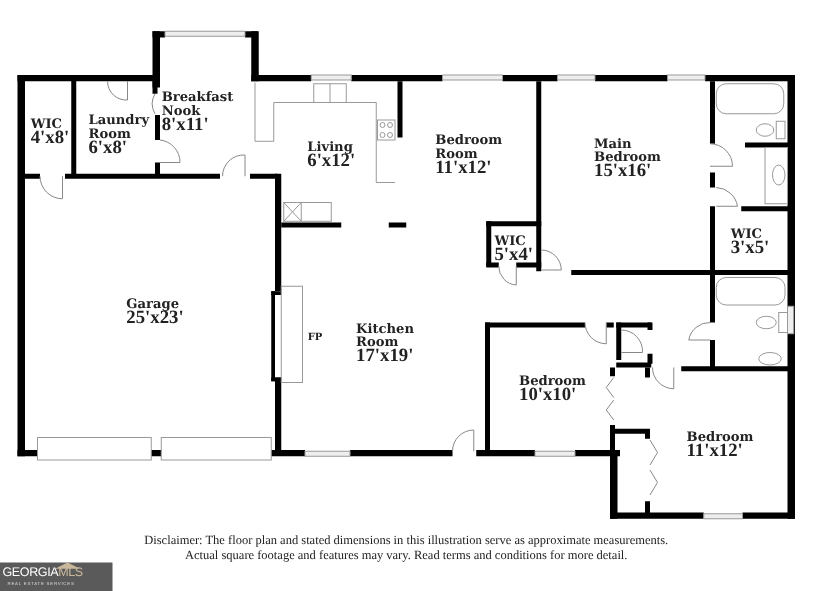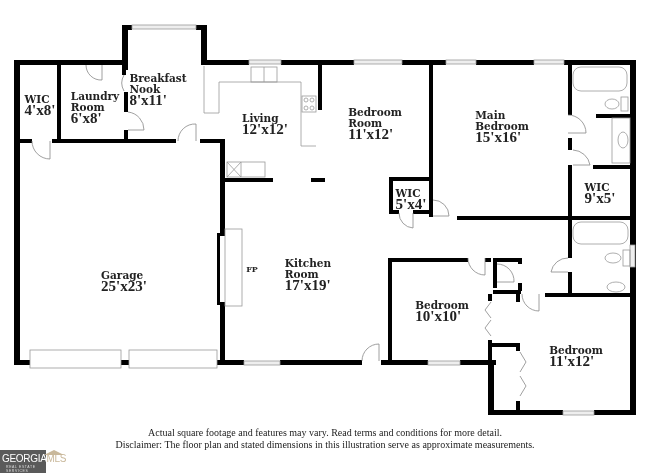--- a/index.html
+++ b/index.html
@@ -7,21 +7,21 @@
   #plan{position:absolute;left:0;top:0;width:650px;height:473px;}
   .wall{fill:#000;}
   .thin{fill:none;stroke:#999;stroke-width:0.8;}
   .win{fill:#eee;stroke:#999;stroke-width:0.8;}
   .door{fill:none;stroke:#888;stroke-width:0.8;}
   .label{position:absolute;text-align:left;font-weight:bold;font-size:10.5px;line-height:11px;color:#222;transform:translateX(-50%);white-space:nowrap;}
   .label span{display:block;}
   .label .dim{font-size:15px;font-family:Liberation Serif, serif;}
   .fp{font-size:8px;font-weight:bold;}
   .disclaimer{position:absolute;left:0;width:650px;top:427px;text-align:center;font-family:"Liberation Serif",serif;font-size:10px;line-height:12px;color:#222;}
-  .logo{position:absolute;left:0;top:450px;width:46px;height:23px;background:#5a5a5a;}
+  .logo{position:absolute;left:0;top:450px;width:90px;height:23px;background:#5a5a5a;}
   .logo .t{position:absolute;left:2px;top:3px;font-family:"Liberation Sans",sans-serif;font-size:10px;color:#fff;letter-spacing:-0.3px;}
   .logo .t b{color:#c9b89b;font-weight:normal;}
   .logo .s{position:absolute;left:6px;top:15px;font-family:"Liberation Sans",sans-serif;font-size:3.5px;color:#ddd;letter-spacing:0.6px;}
   .logo .roof{position:absolute;left:44px;top:0;width:0;height:0;border-left:10px solid transparent;border-right:10px solid transparent;border-bottom:5px solid #c9b89b;}
 </style>
 </head>
 <body>
 
 <svg id="plan" viewBox="0 0 650 473" xmlns="http://www.w3.org/2000/svg">
 
@@ -190,61 +190,61 @@
   <span>Room</span>
   <span class="dim">6'x8'</span>
 </div>
 <div class="label" style="left:158px;top:73px;">
   <span>Breakfast</span>
   <span>Nook</span>
   <span class="dim">8'x11'</span>
 </div>
 <div class="label" style="left:265px;top:113px;">
   <span>Living</span>
-  <span class="dim">12'x12'</span>
+  <span class="dim">6'x12'</span>
 </div>
 <div class="label" style="left:375px;top:107px;">
   <span>Bedroom</span>
   <span>Room</span>
   <span class="dim">11'x12'</span>
 </div>
 <div class="label" style="left:502px;top:110px;">
   <span>Main</span>
   <span>Bedroom</span>
   <span class="dim">15'x16'</span>
 </div>
 <div class="label" style="left:600px;top:182px;">
   <span>WIC</span>
-  <span class="dim">9'x5'</span>
+  <span class="dim">3'x5'</span>
 </div>
 <div class="label" style="left:411px;top:188px;">
   <span>WIC</span>
   <span class="dim">5'x4'</span>
 </div>
-<div class="label" style="left:124px;top:238px;margin-top:32px;">
+<div class="label" style="left:124px;top:238px;">
   <span>Garage</span>
   <span class="dim">25'x23'</span>
 </div>
 <div class="label" style="left:308px;top:258px;">
   <span>Kitchen</span>
   <span>Room</span>
   <span class="dim">17'x19'</span>
 </div>
 <div class="label" style="left:442px;top:300px;">
   <span>Bedroom</span>
   <span class="dim">10'x10'</span>
 </div>
 <div class="label" style="left:576px;top:345px;">
   <span>Bedroom</span>
   <span class="dim">11'x12'</span>
 </div>
 <div class="label fp" style="left:233px;top:264px;margin-left:19px;">FP</div>
 
 <div class="disclaimer">
+  <div>Disclaimer: The floor plan and stated dimensions in this illustration serve as approximate measurements.</div>
   <div>Actual square footage and features may vary. Read terms and conditions for more detail.</div>
-  <div>Disclaimer: The floor plan and stated dimensions in this illustration serve as approximate measurements.</div>
 </div>
 
 <div class="logo">
   <div class="roof"></div>
   <div class="t"><span>GEORGIA</span><b>MLS</b></div>
   <div class="s">REAL ESTATE SERVICES</div>
 </div>
 
 </body></html>

